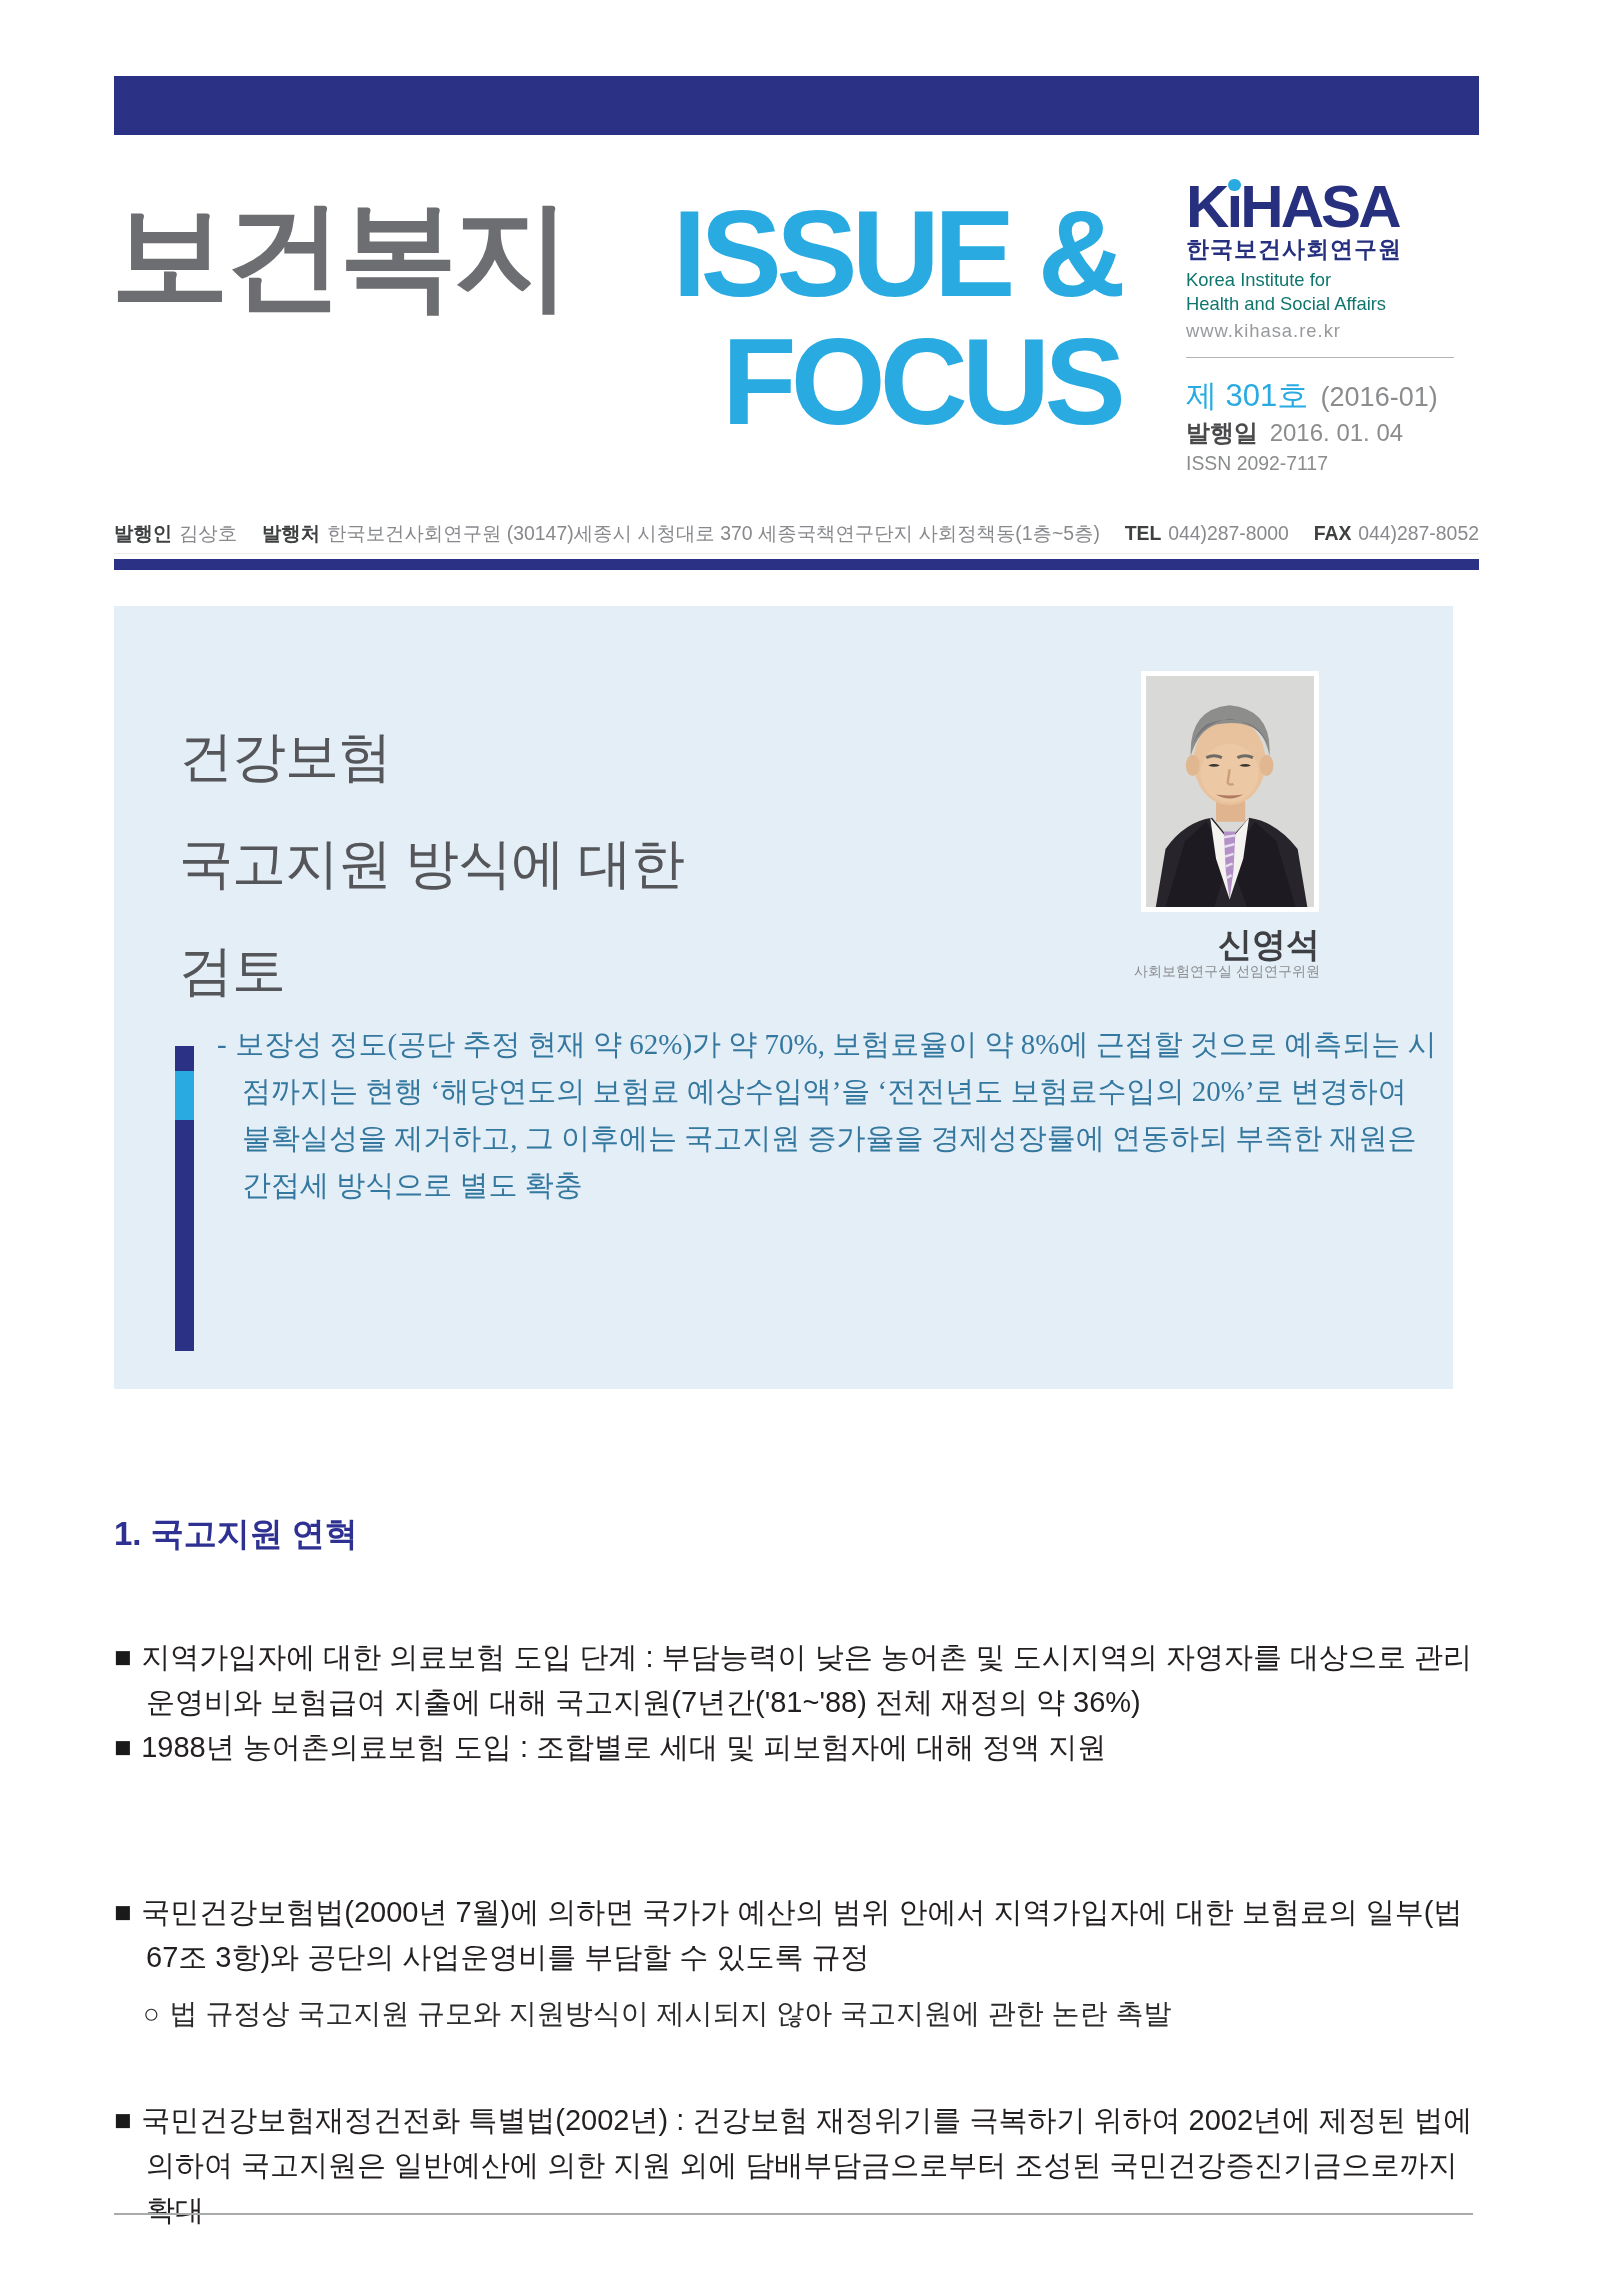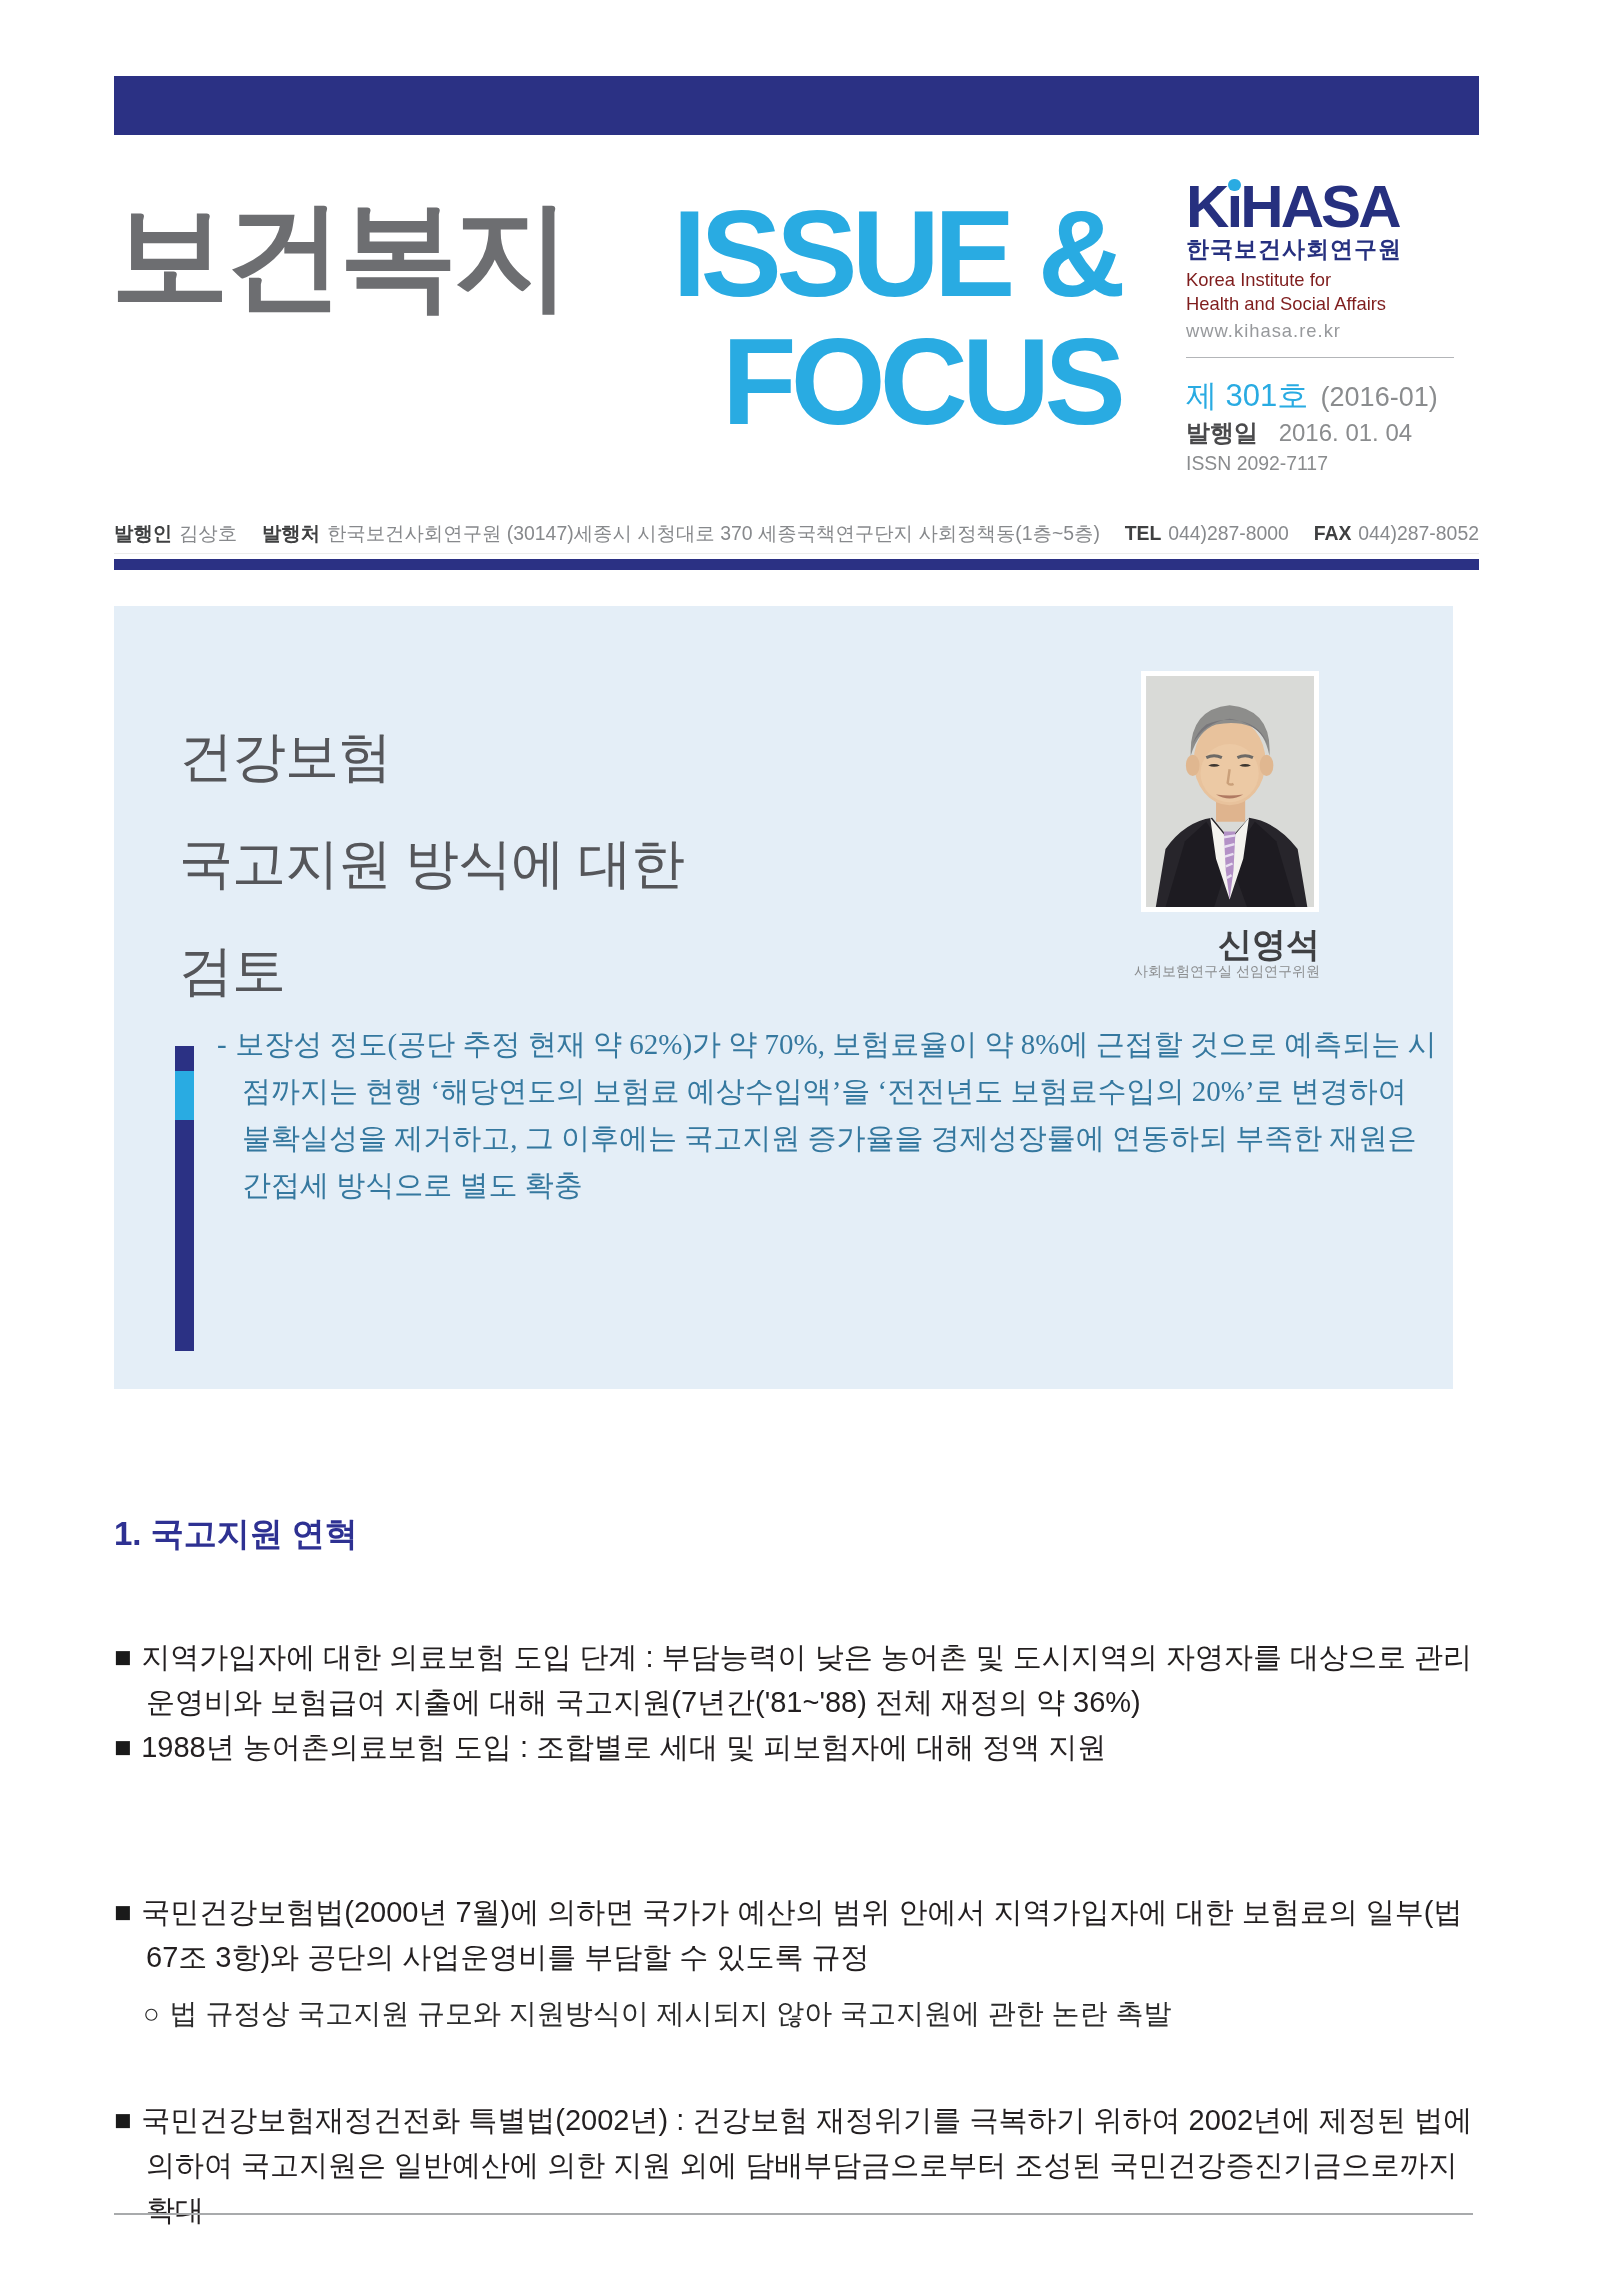--- a/index.html
+++ b/index.html
@@ -32,29 +32,29 @@
   }
 
   
   .logo { left: 1186px; top: 177px; font-weight: bold; color: #26307f;
     font-size: 60px; letter-spacing: -2.9px; line-height: 60px; white-space: nowrap; }
   .logo .logo-i { position: relative; display: inline-block; }
   .logo .logo-dot { position: absolute; left: 1.9px; top: 1.9px; width: 12.6px; height: 12.6px;
     border-radius: 50%; background: #29abe2; }
   .org-ko { left: 1186px; top: 234px; font-size: 23px; font-weight: bold; color: #26307f;
     letter-spacing: 1px; white-space: nowrap; }
-  .org-en { left: 1186px; top: 268px; font-size: 18.4px; color: #7f1d1d; line-height: 24px; }
+  .org-en { left: 1186px; top: 268px; font-size: 18.4px; color: #0f766e; line-height: 24px; }
   .website { left: 1186px; top: 320px; font-size: 18.4px; color: #97999c; letter-spacing: 1px; }
   .brand-divider { left: 1186px; top: 357px; width: 268px; height: 1px; background: #b3b5b8; }
   .issue-line { left: 1186px; top: 375px; white-space: nowrap; }
   .issue-line .no { font-size: 31px; font-weight: normal; color: #29abe2; }
   .issue-line .paren { font-size: 27px; color: #8a8c8e; margin-left: 7.8px; }
   .date-line { left: 1186px; top: 417px; white-space: nowrap; font-size: 24px; }
   .date-line .lbl { font-weight: bold; color: #4a4a4c; }
-  .date-line .val { color: #8a8c8e; margin-left: 14px; }
+  .date-line .val { color: #8a8c8e; margin-left: 5px; }
   .issn-line { left: 1186px; top: 452px; font-size: 19.4px; color: #8a8c8e; }
 
   
   .publisher {
     left: 114px; top: 520px; width: 1365px;
     display: flex; justify-content: space-between; align-items: baseline;
     font-size: 19.4px; color: #87898c; white-space: nowrap;
   }
   .publisher b { color: #3f4041; font-weight: bold; margin-right: 6.8px; }
 

